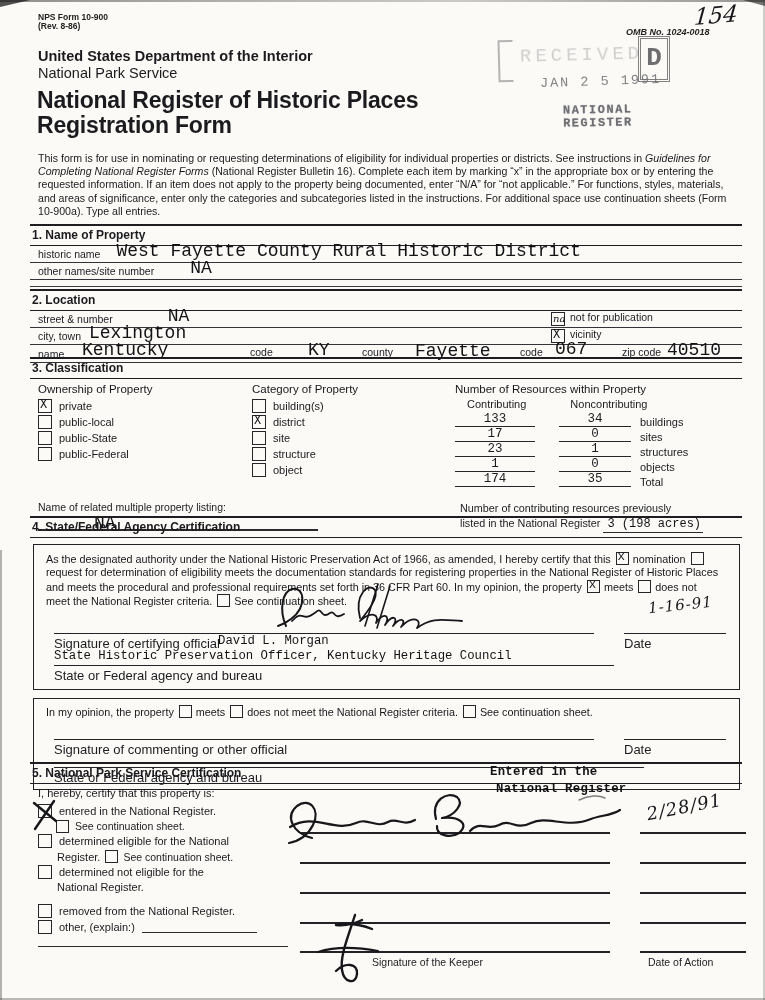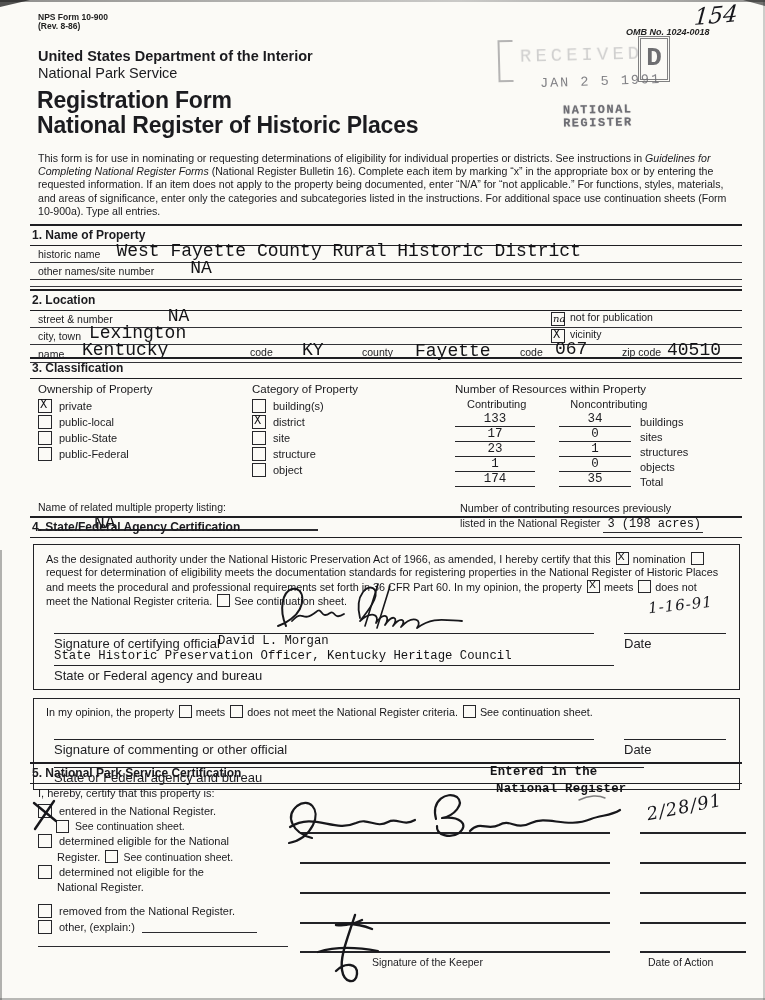--- a/index.html
+++ b/index.html
@@ -86,22 +86,22 @@
   </div>
   <div class="abs stampgray" style="left:540px;top:74px;font-size:13.5px;letter-spacing:2px;transform:rotate(-2deg);color:rgba(108,108,114,.85);"><span>JAN 2 5 1991</span></div>
   <div class="abs stampgray" style="left:563px;top:104px;font-size:12px;font-weight:bold;letter-spacing:1.5px;transform:rotate(-1deg);line-height:13px;color:rgba(95,95,102,.8);text-shadow:0 0 1px rgba(95,95,102,.6);">
     <div>NATIONAL</div>
       <div>REGISTER</div>
   </div>
 
   <div class="abs agency1" style="left:38px;top:48px;"><span>United States Department of the Interior</span></div>
   <div class="abs agency2" style="left:38px;top:65px;"><span>National Park Service</span></div>
   <div class="abs bigtitle" style="left:37px;top:88px;">
+    <div>National Register of Historic Places</div>
     <div>Registration Form</div>
-    <div>National Register of Historic Places</div>
   </div>
 
   <div class="abs intro" style="left:38px;top:152px;">
     <span>This form is for use in nominating or requesting determinations of eligibility for individual properties or districts. See instructions in </span><span style="font-style:italic">Guidelines for Completing National Register Forms</span><span> (National Register Bulletin 16). Complete each item by marking “x” in the appropriate box or by entering the requested information. If an item does not apply to the property being documented, enter “N/A” for “not applicable.” For functions, styles, materials, and areas of significance, enter only the categories and subcategories listed in the instructions. For additional space use continuation sheets (Form 10-900a). Type all entries.</span>
   </div>
 
   <div class="section" style="left:30px;top:224px;width:712px;">
     <div class="sec-head"><span>1. Name of Property</span></div>
     <div class="row">
       <span class="s">historic name</span>
@@ -129,21 +129,21 @@
       <span class="m" style="margin-left:8px;">Lexington</span>
       <span class="cb" style="position:absolute;left:521px;bottom:1px;">
           <span class="mk">X</span>
         </span>
       <span class="s" style="position:absolute;left:540px;bottom:2px;">vicinity</span>
     </div>
     <div class="row" style="height:17px;">
       <span class="s">name</span>
       <span class="m" style="position:absolute;left:52px;bottom:1px;">Kentucky</span>
       <span class="s" style="position:absolute;left:220px;bottom:2px;">code</span>
-      <span class="m" style="position:absolute;left:272px;bottom:1px;">KY</span>
+      <span class="m" style="position:absolute;left:278px;bottom:1px;">KY</span>
       <span class="s" style="position:absolute;left:332px;bottom:2px;">county</span>
       <span class="m" style="position:absolute;left:385px;bottom:0px;">Fayette</span>
       <span class="s" style="position:absolute;left:490px;bottom:2px;">code</span>
       <span class="m" style="position:absolute;left:525px;bottom:2px;">067</span>
       <span class="s" style="position:absolute;left:592px;bottom:2px;">zip code</span>
       <span class="m" style="position:absolute;left:637px;bottom:1px;">40510</span>
     </div>
   </div>
 
   <div class="section" style="left:30px;top:357px;width:712px;">

